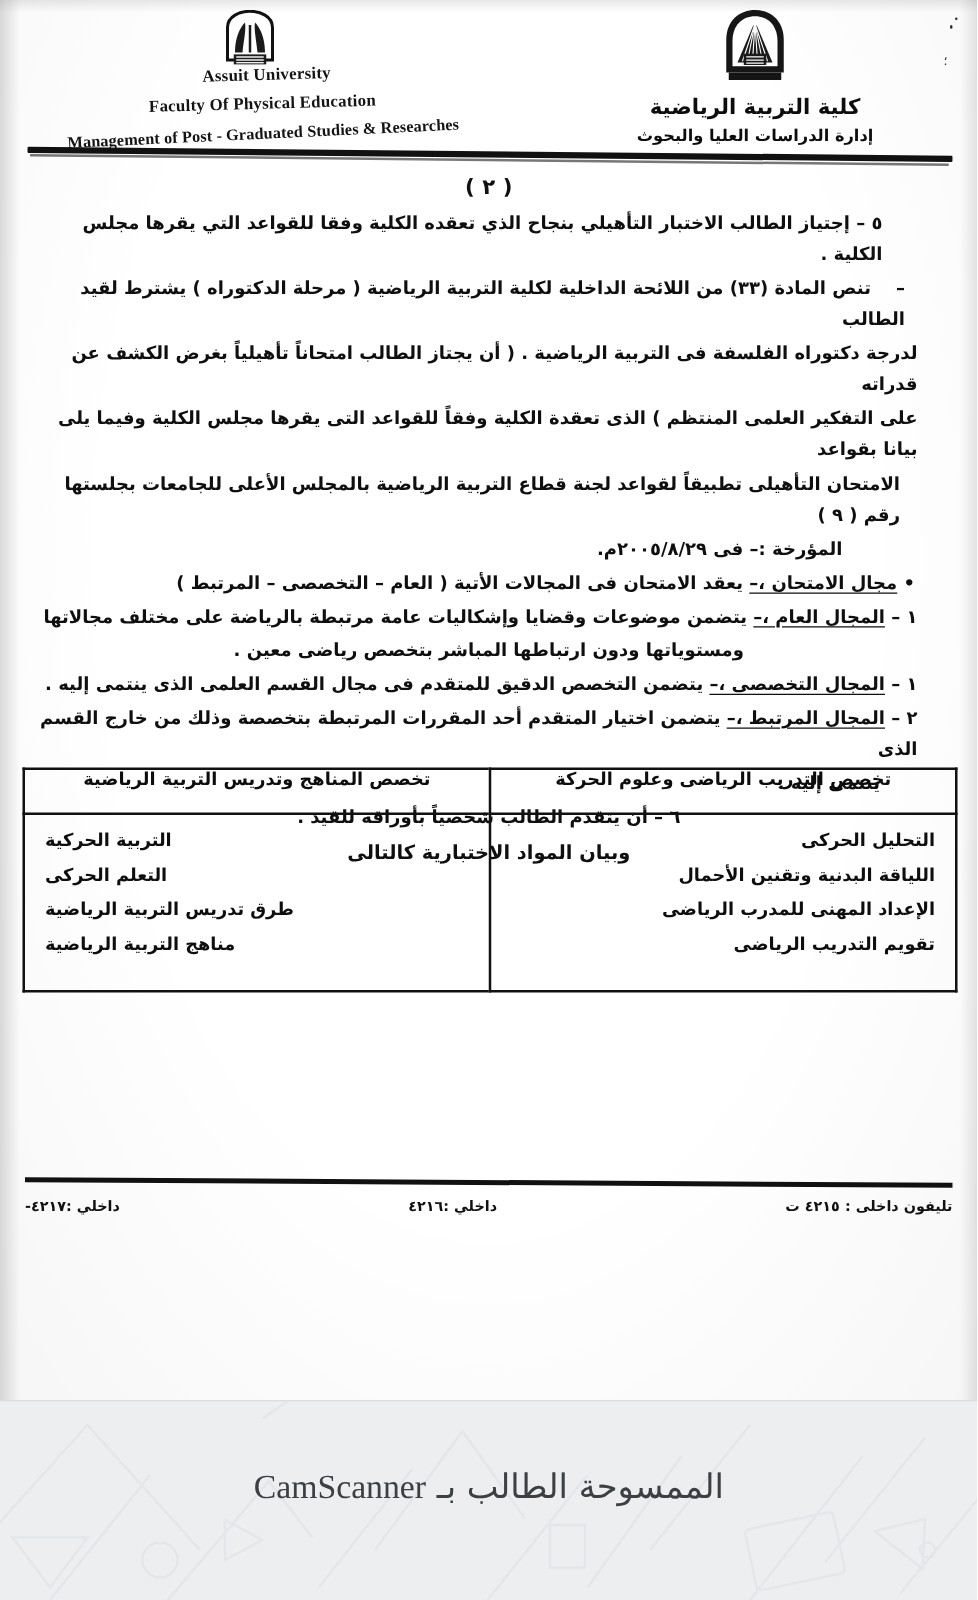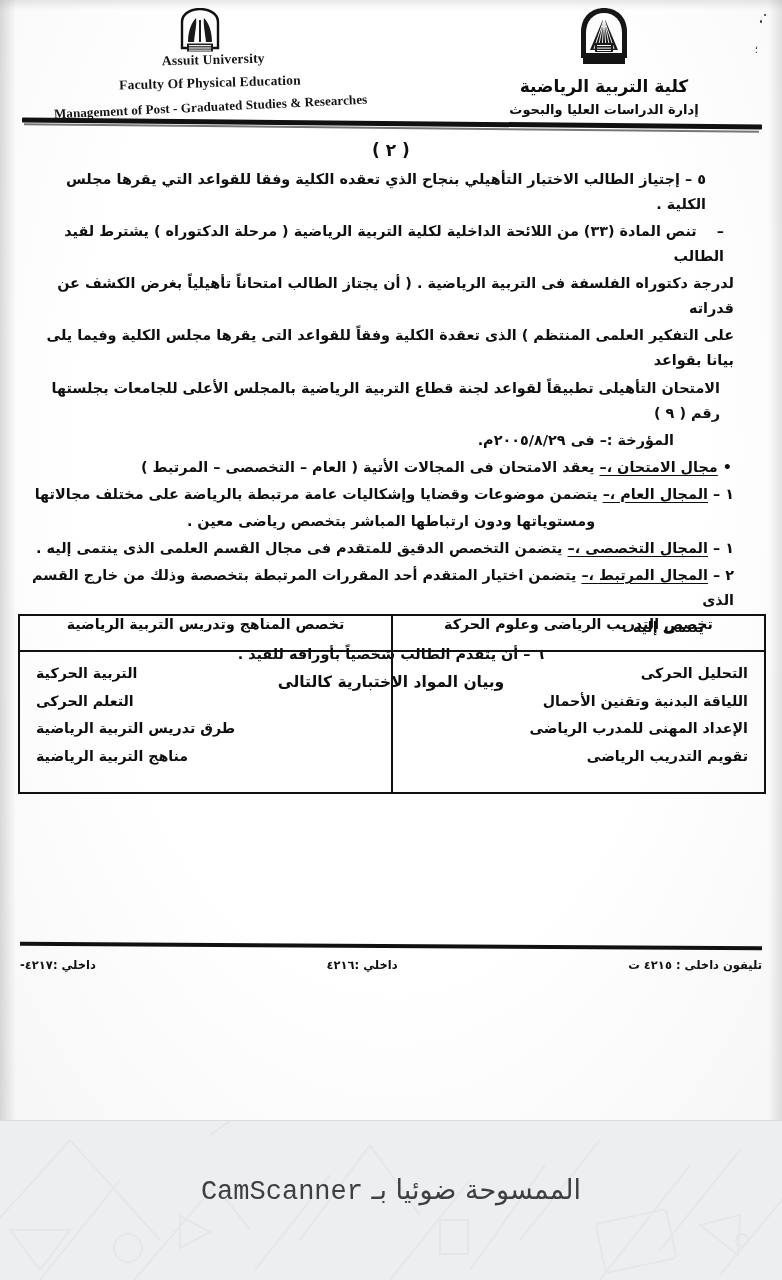--- a/index.html
+++ b/index.html
@@ -245,21 +245,21 @@
     position:absolute;
     left:0; right:0; top: 54px;
     text-align:center;
     direction: rtl;
     font-size: 27px;
     color:#3c4043;
     font-family: "DejaVu Sans", "Liberation Sans", sans-serif;
     letter-spacing: .2px;
   }
   .cs-text .latin {
-    font-family: Liberation Mono, monospace;
+    font-family: Liberation Serif, serif;
     letter-spacing: 0px;
   }
   .divider-top {
     position:absolute; left:0; top:0; width:782px; height:1px; background:#dadcdf;
   }
 </style>
 </head>
 <body>
 
 <div class="page">
@@ -449,18 +449,18 @@
         <rect x="600" y="96" width="72" height="50" rx="4" transform="rotate(-12 636 121)"></rect>
         <polygon points="700,105 740,95 738,135"></polygon>
         <circle cx="742" cy="120" r="6"></circle>
         <path d="M10 110 L40 150 L70 110 Z"></path>
         <circle cx="128" cy="128" r="14"></circle>
         <path d="M440 100 l28 0 l0 34 l-28 0 z"></path>
         <path d="M180 96 l30 16 l-30 16 z"></path>
       </g>
     </svg>
     <div class="cs-text">
-      <span>الممسوحة ضوئيا بـ</span>
+      <span>الممسوحة الطالب بـ</span>
       <span class="latin">CamScanner</span>
     </div>
   </div>
 
 </div>
 
 </body></html>

